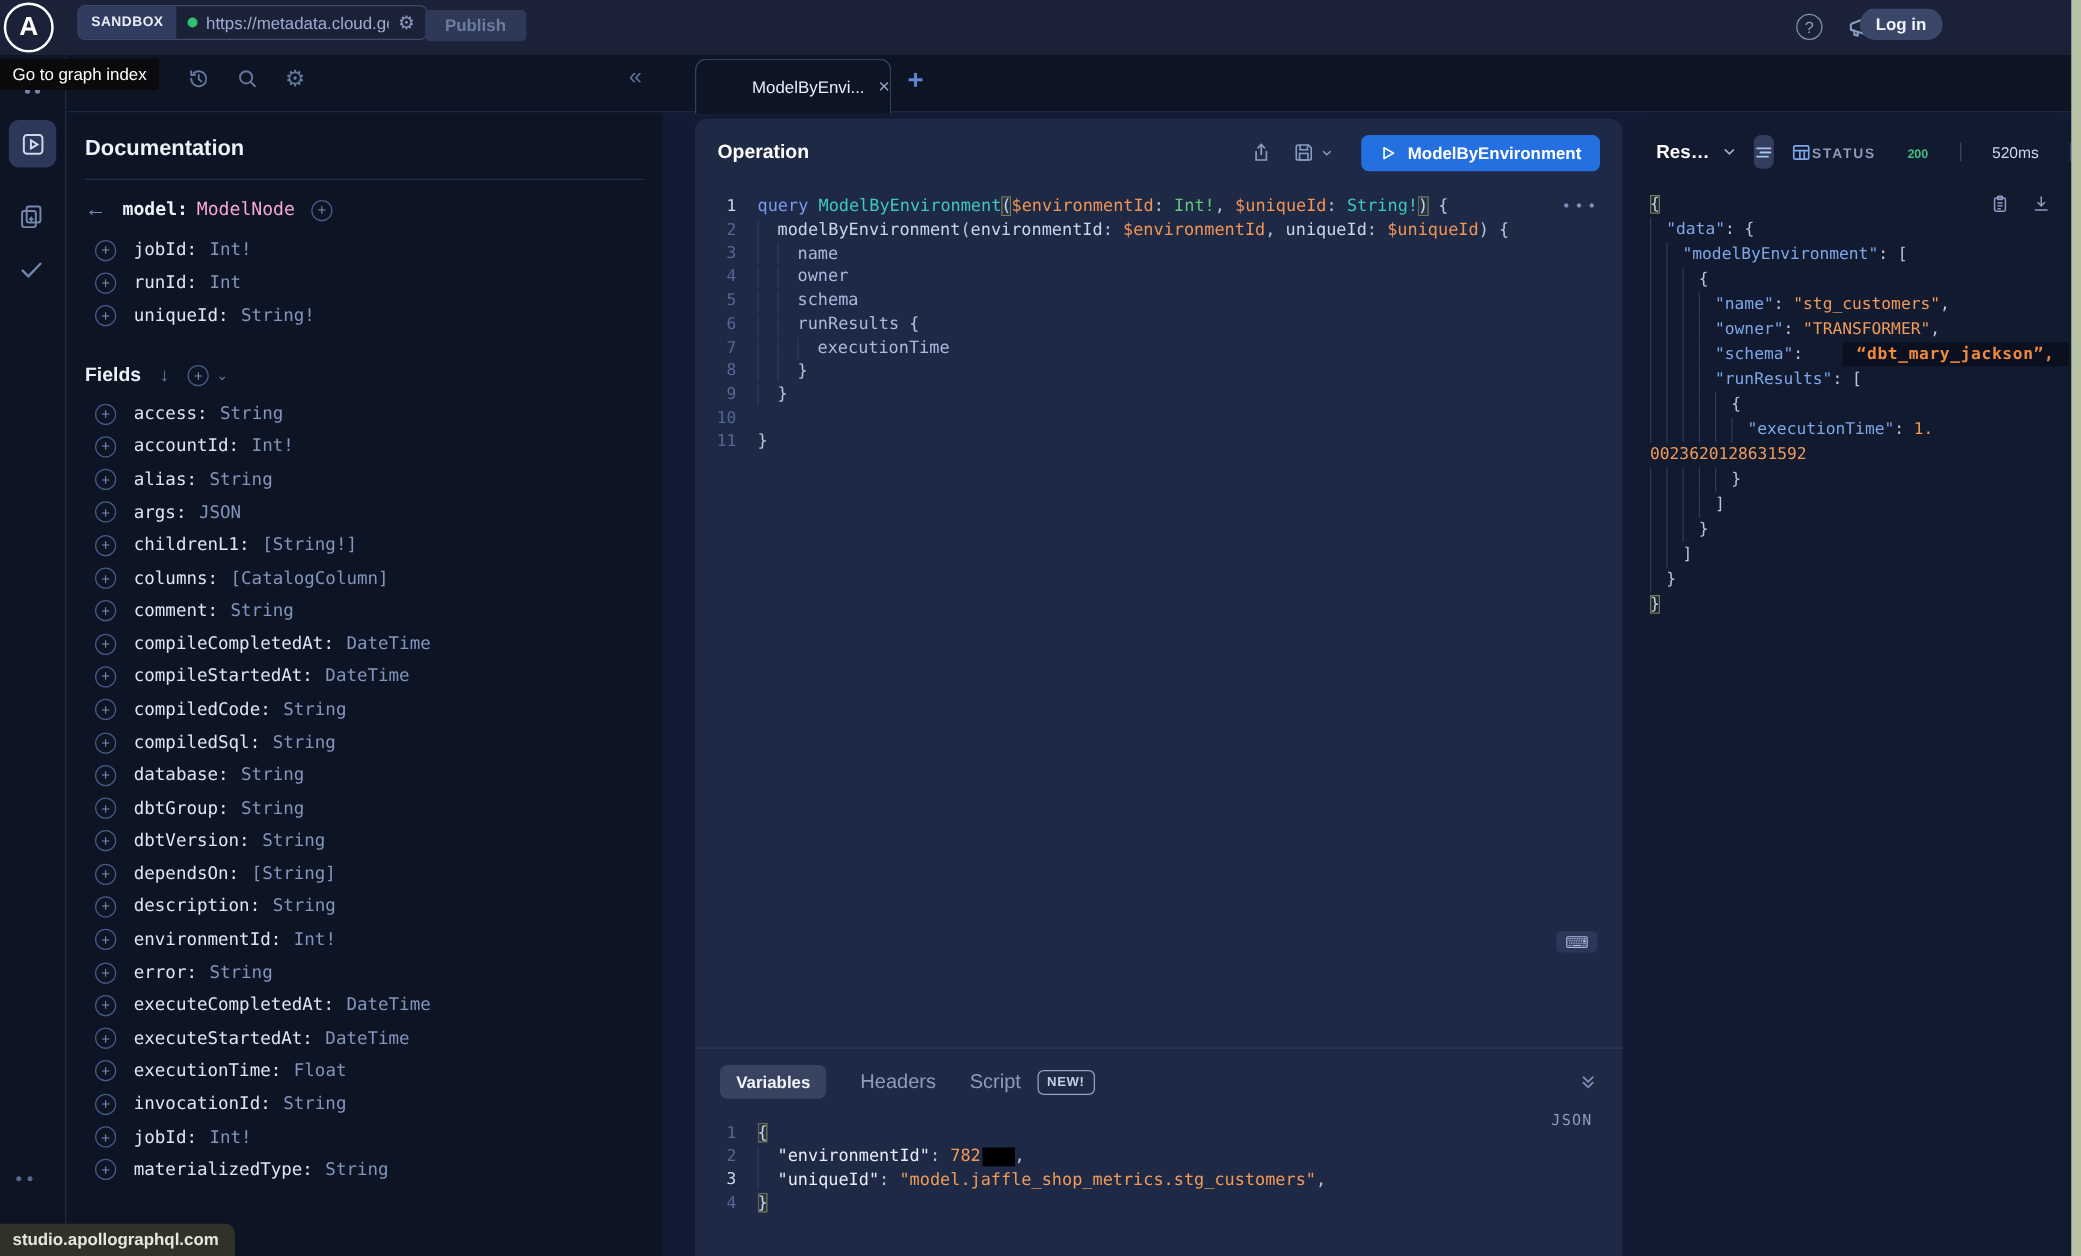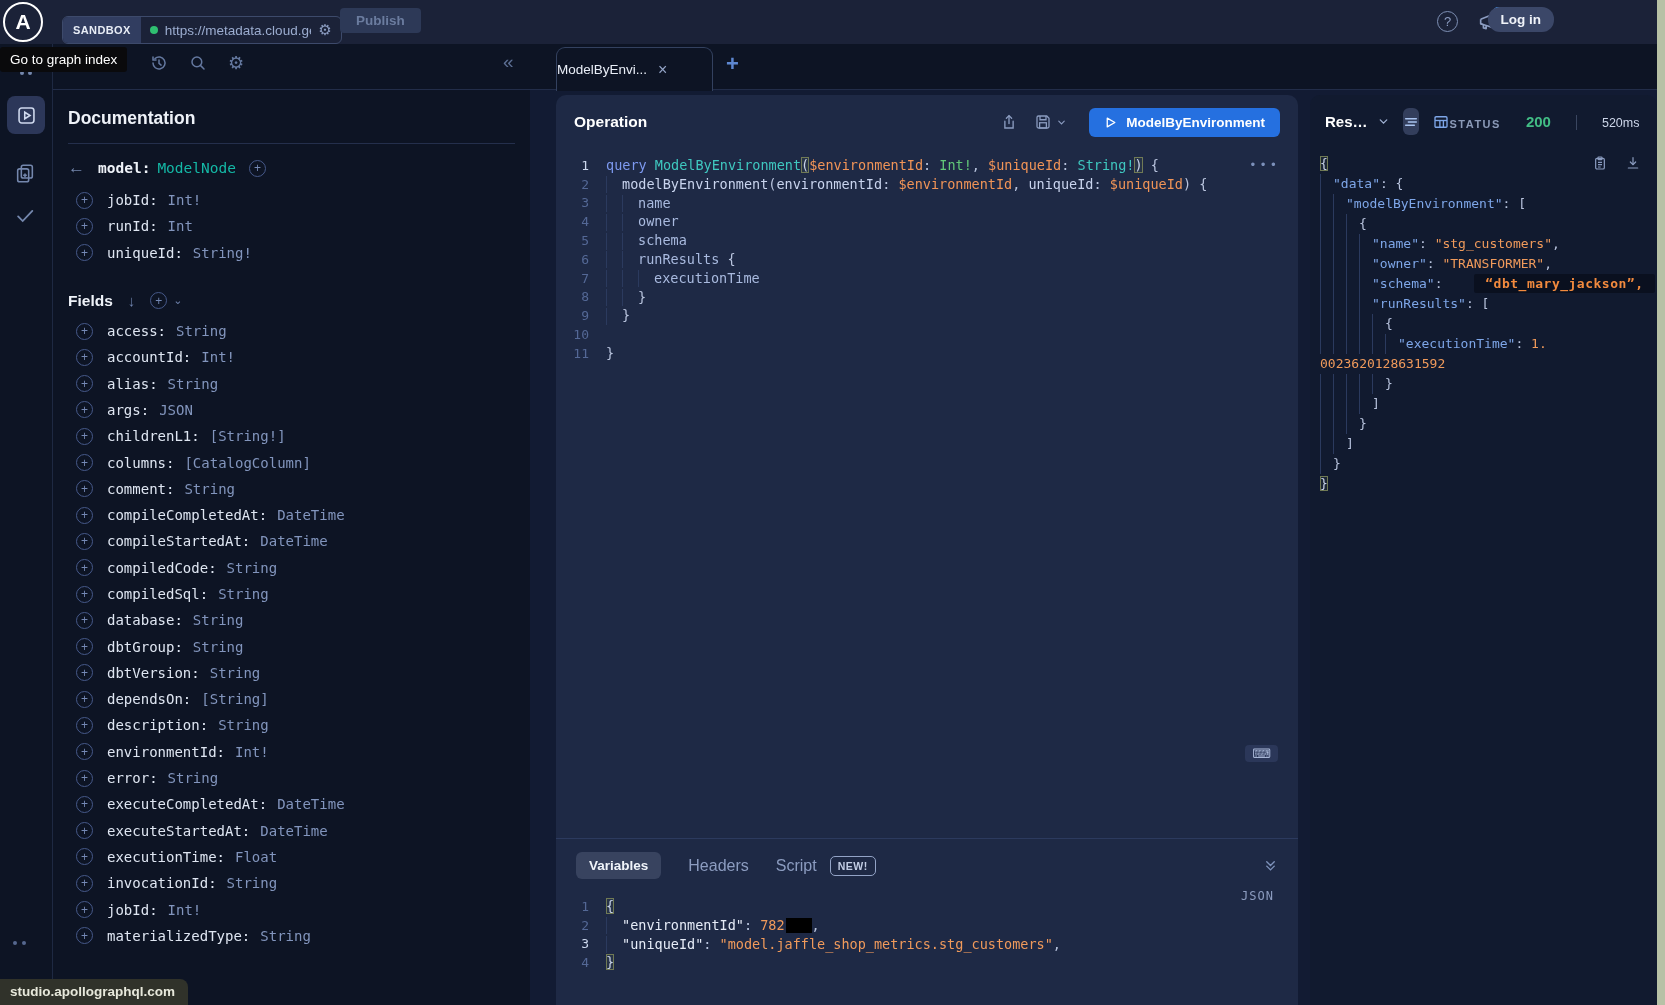--- a/index.html
+++ b/index.html
@@ -4,59 +4,59 @@
 <style>
   *{margin:0;padding:0;box-sizing:border-box}
   html,body{width:1665px;height:1005px}
   body{position:relative;overflow:hidden;background:#0d1424;font-family:"Liberation Sans",sans-serif;-webkit-font-smoothing:antialiased}
   svg{display:block}
 
   
   .topbar{position:absolute;left:0;top:0;width:1665px;height:44px;background:#1b2238;z-index:6}
   .logo{position:absolute;left:3px;top:2px;width:40px;height:40px;border:2.5px solid #fff;border-radius:50%;display:flex;align-items:center;justify-content:center;background:#1b2238;z-index:7}
   .logo span{font-weight:bold;font-size:21px;color:#fff}
-  .urlgroup{position:absolute;left:62px;top:16px;height:28px;display:flex;border:1px solid #3d4a6b;border-radius:6px;overflow:hidden}
+  .urlgroup{position:absolute;left:62px;top:4px;height:28px;display:flex;border:1px solid #3d4a6b;border-radius:6px;overflow:hidden}
   .sandbox{background:#313d60;color:#e8edf6;font-size:11px;font-weight:bold;letter-spacing:.4px;display:flex;align-items:center;padding:0 10px}
   .urlfield{display:flex;align-items:center;gap:7px;padding:0 9px;color:#9cadd0;font-size:13.5px;max-width:200px}
   .urltext{white-space:nowrap;overflow:hidden}
   .greendot{width:8px;height:8px;border-radius:50%;background:#2fbf71;flex:none}
   .urlgear{color:#8b9cc0;font-size:15px;flex:none}
   .publish{position:absolute;left:340px;top:8px;background:#2d3957;color:#6b7c9f;font-weight:bold;font-size:13.5px;padding:5px 16px;border-radius:4px}
   .help{position:absolute;right:207px;top:11px;width:21px;height:21px;border:1.5px solid #7e90b5;border-radius:50%;color:#8c9dc2;font-size:13px;display:flex;align-items:center;justify-content:center}
   .mega{position:absolute;right:166px;top:10px;color:#8c9dc2}
   .megadot{position:absolute;top:-3px;right:-4px;width:10px;height:10px;border-radius:50%;background:#4c9ffe}
   .login{position:absolute;right:111px;top:7px;background:#3b4768;color:#f0f3f9;font-weight:bold;font-size:13.5px;padding:5px 13px;border-radius:12px}
 
   
   .toolrow{position:absolute;left:53px;top:44px;right:8px;height:46px;background:#0d1424;border-bottom:1px solid #222d49}
   .trowicons{position:absolute;left:59px;top:10px;display:flex;gap:21px;color:#64789f;align-items:center}
   .trowicons .gearchar{font-size:18px;line-height:18px;color:#64789f}
   .collapse{position:absolute;left:450px;top:7px;color:#5d7095;font-size:19px}
-  .tab{position:absolute;left:503px;top:3px;width:157px;height:44px;background:#0d1424;border:1px solid #33415f;border-bottom:none;border-radius:9px 9px 0 0;display:flex;align-items:center;justify-content:flex-start;gap:11px;z-index:3}
+  .tab{position:absolute;left:503px;top:3px;width:157px;height:44px;background:#0d1424;border:1px solid #33415f;border-bottom:none;border-radius:9px 9px 0 0;display:flex;align-items:center;justify-content:flex-end;gap:11px;z-index:3}
   .tablabel{color:#e9eef7;font-size:13.5px}
   .tabclose{color:#94a5c8;font-size:16px}
   .newtab{position:absolute;left:673px;top:7px;color:#5d87d0;font-size:22px;font-weight:bold}
 
   
   .rail{position:absolute;left:0;top:44px;width:53px;bottom:0;background:#0d1424;border-right:1px solid #1e2942;z-index:4}
   .railico{position:absolute;left:14px;color:#7487ad}
   .railactive{position:absolute;top:52px;left:7px;width:38px;height:38px;background:#2c3759;border-radius:8px;display:flex;align-items:center;justify-content:center;color:#cfd9ee}
   .raildots{position:absolute;left:13px;bottom:60px;display:flex;gap:5px}
   .raildots i{width:4px;height:4px;border-radius:50%;background:#55678f}
 
   .tooltip{position:absolute;left:0;top:47px;background:#0a0a0c;color:#fff;font-size:13.5px;padding:5px 10px;border-radius:3px;z-index:20;white-space:nowrap}
 
   
   .docs{position:absolute;left:53px;top:90px;width:477px;bottom:0;background:#0d1424;overflow:hidden;padding-left:15px}
   .docstitle{margin-top:18px;font-size:17.5px;font-weight:bold;color:#eef2f8}
   .docshr{margin-top:14px;border-top:1px solid #242f4c;width:447px}
   .docsnav{display:flex;align-items:center;gap:13px;margin-top:13px;height:22px}
   .backarrow{color:#7487ad;font-size:17px}
   .navname{font-family:"DejaVu Sans Mono",monospace;font-size:14.5px;font-weight:bold;color:#eef2f8}
-  .navtype{font-family:"DejaVu Sans Mono",monospace;font-size:14.5px;color:#14b8a6;margin-left:-6px}
+  .navtype{font-family:"DejaVu Sans Mono",monospace;font-size:14.5px;color:#f9a8d4;margin-left:-6px}
   .sectitle{font-size:15.5px;font-weight:bold;color:#eef2f8;margin-top:24px}
   .fieldshead{display:flex;align-items:center;gap:15px;margin-top:26px}
   .sorticon{color:#6d81ab;font-size:15px}
   .pcgroup{display:flex;align-items:center;gap:6px}
   .chev{color:#6d81ab;font-size:11px}
   .rows{margin-top:8px}
   .frow{display:flex;align-items:center;height:26.3px;gap:14px;padding-left:8px}
   .pc{width:17px;height:17px;border:1.5px solid #46598a;border-radius:50%;color:#7589b5;display:flex;align-items:center;justify-content:center;font-size:12px;flex:none}
   .pc::before{content:"+"}
   .fname{font-family:"DejaVu Sans Mono",monospace;font-size:14px;color:#dfe6f2}
@@ -110,21 +110,21 @@
 
   
   .respanel{position:absolute;left:780px;top:5px;width:347px;bottom:0;background:#111a2f;border-radius:10px 10px 0 0}
   .resphead{display:flex;align-items:center;padding:13px 12px 10px 15px}
   .resptitle{font-size:15px;font-weight:bold;color:#fff}
   .respchev{color:#9fb0d2;margin-left:9px}
   .viewbtn{width:31px;height:27px;background:#333e5c;border-radius:6px;display:flex;align-items:center;justify-content:center;color:#a9c3ef;margin-left:13px}
   .tablebtn{color:#7ea6e8;margin-left:13px}
   .statgroup{margin-left:auto;display:flex;align-items:flex-end;gap:25px}
   .statlabel{color:#8b9ab8;font-size:11px;letter-spacing:1.5px;font-weight:bold}
-  .statcode{color:#42bd85;font-size:15px;font-weight:bold}
+  .statcode{color:#42bd85;font-size:10px;font-weight:bold}
   .sep{width:1px;height:15px;background:#3a4660}
   .statval{color:#ccd5e8;font-size:12.5px}
   .respbody{position:relative;font-family:"DejaVu Sans Mono",monospace;font-size:13px;padding:9px 0 0 10px}
   .respicons{position:absolute;top:9px;right:16px;display:flex;gap:17px;color:#8b9cc0}
   .jl{white-space:pre;height:20px;line-height:20px;color:#c3cee8}
   .jind{display:inline-block;width:13px;height:20px;border-left:1px solid #2b3a5e;vertical-align:top}
 
   .edge{position:absolute;right:0;top:0;width:8px;height:1005px;background:#b7c1a6;z-index:30}
   .bubble{position:absolute;left:0;bottom:0;background:#30322a;color:#e7e8db;font-size:13.5px;font-weight:bold;padding:5px 13px 6px 10px;border-radius:0 8px 0 0;z-index:25}
 </style>

